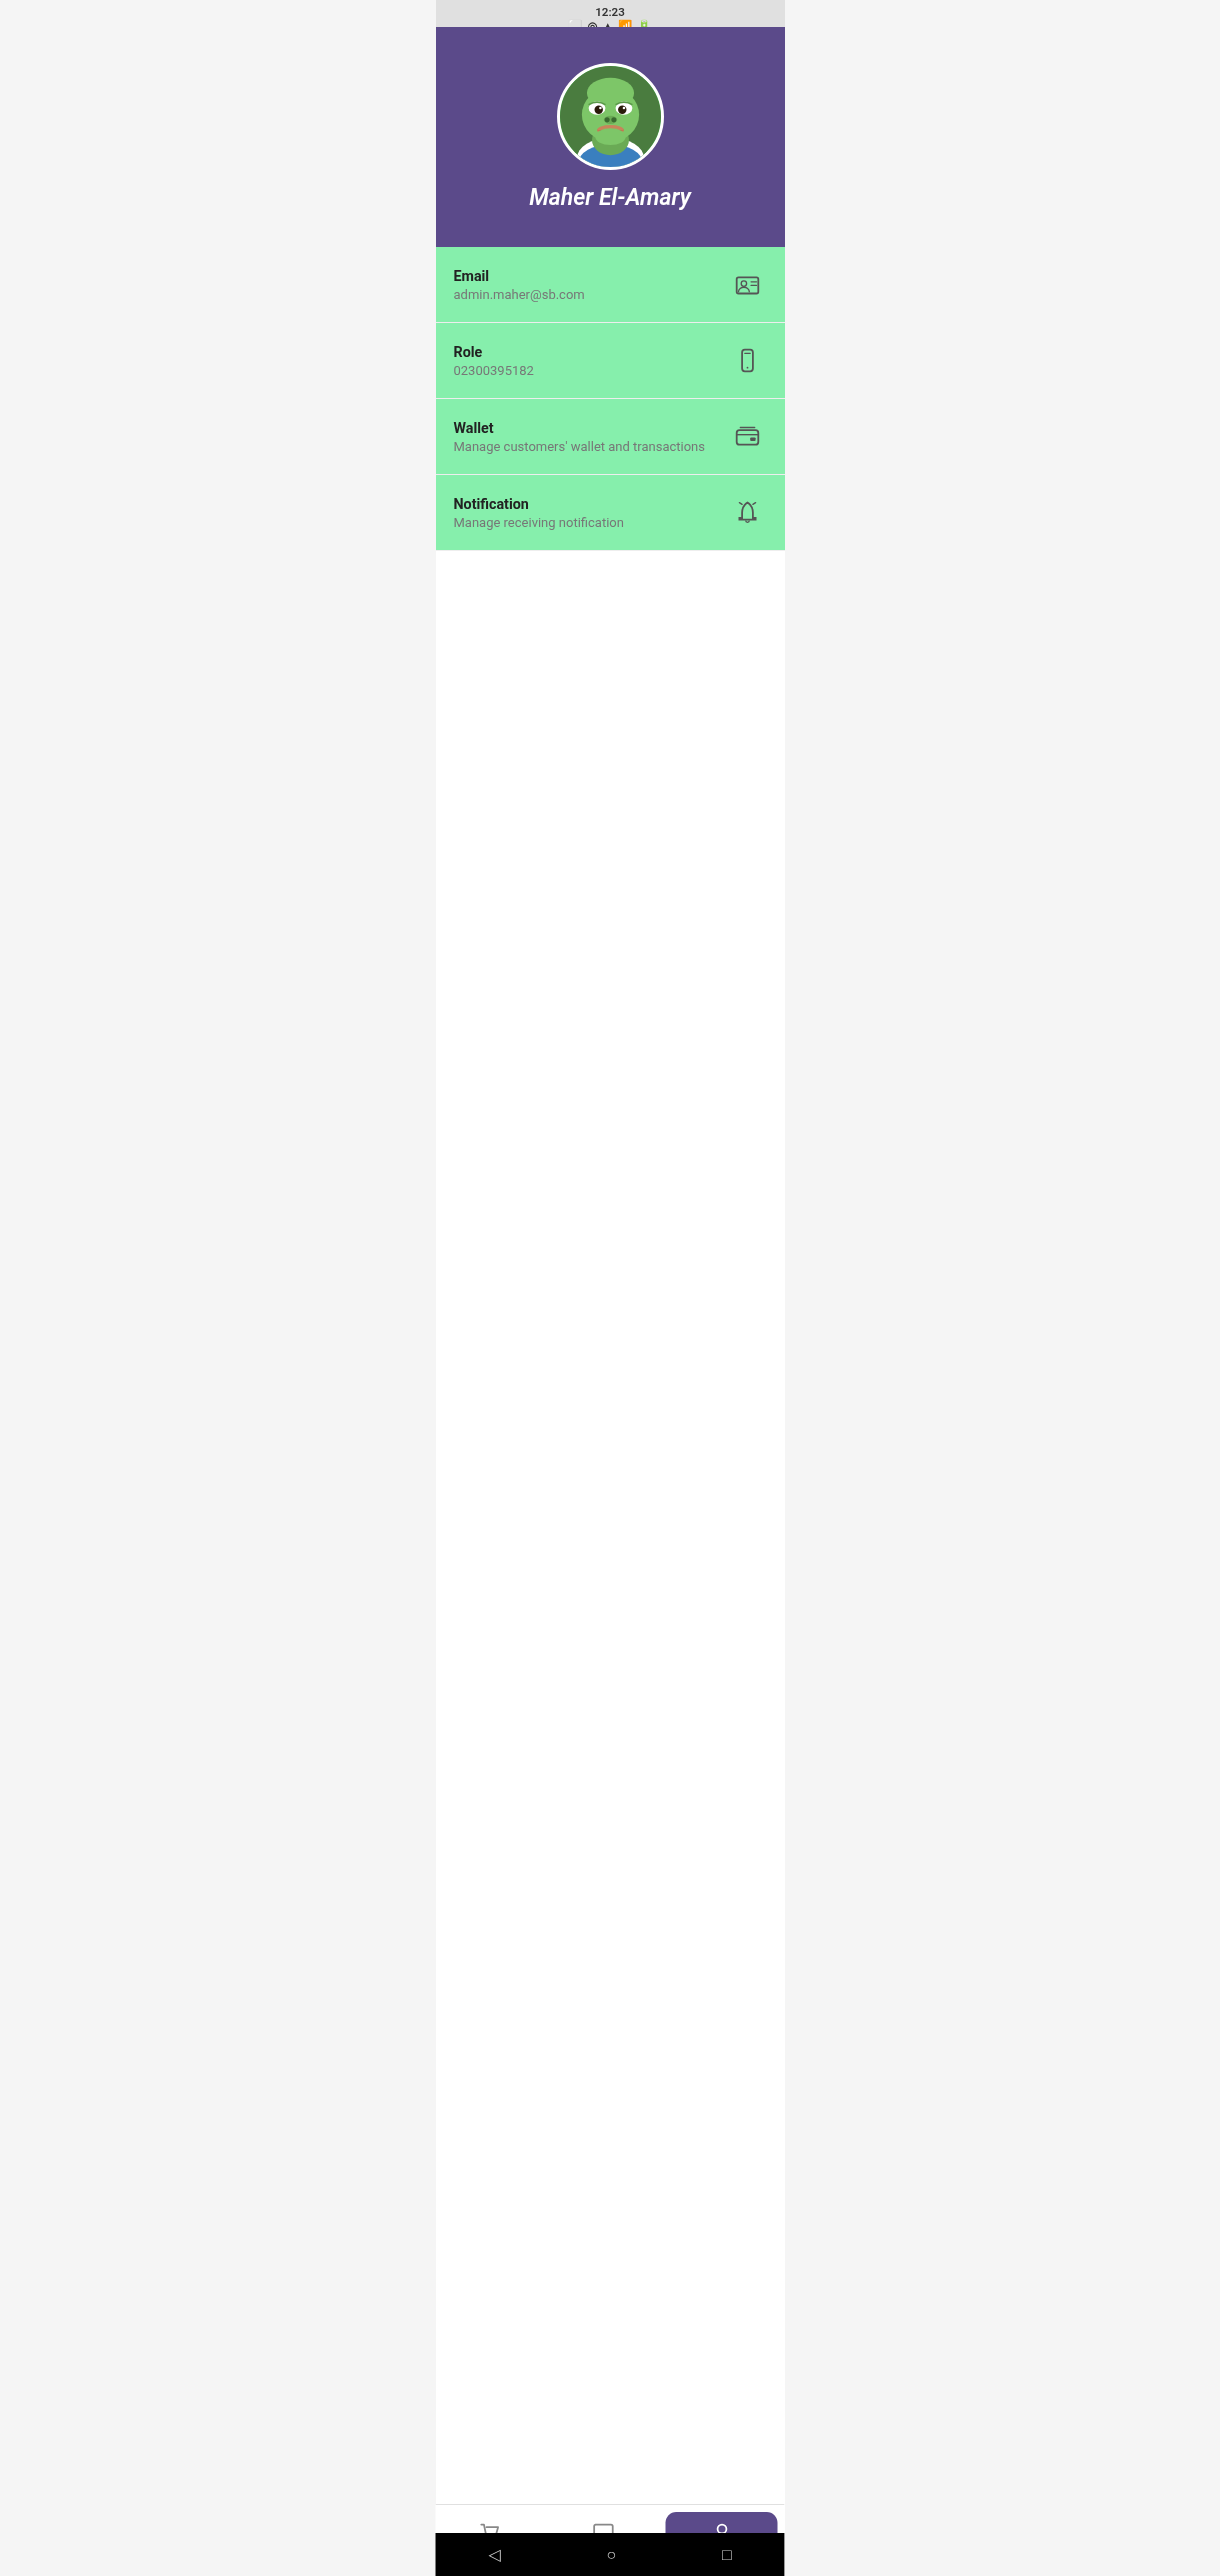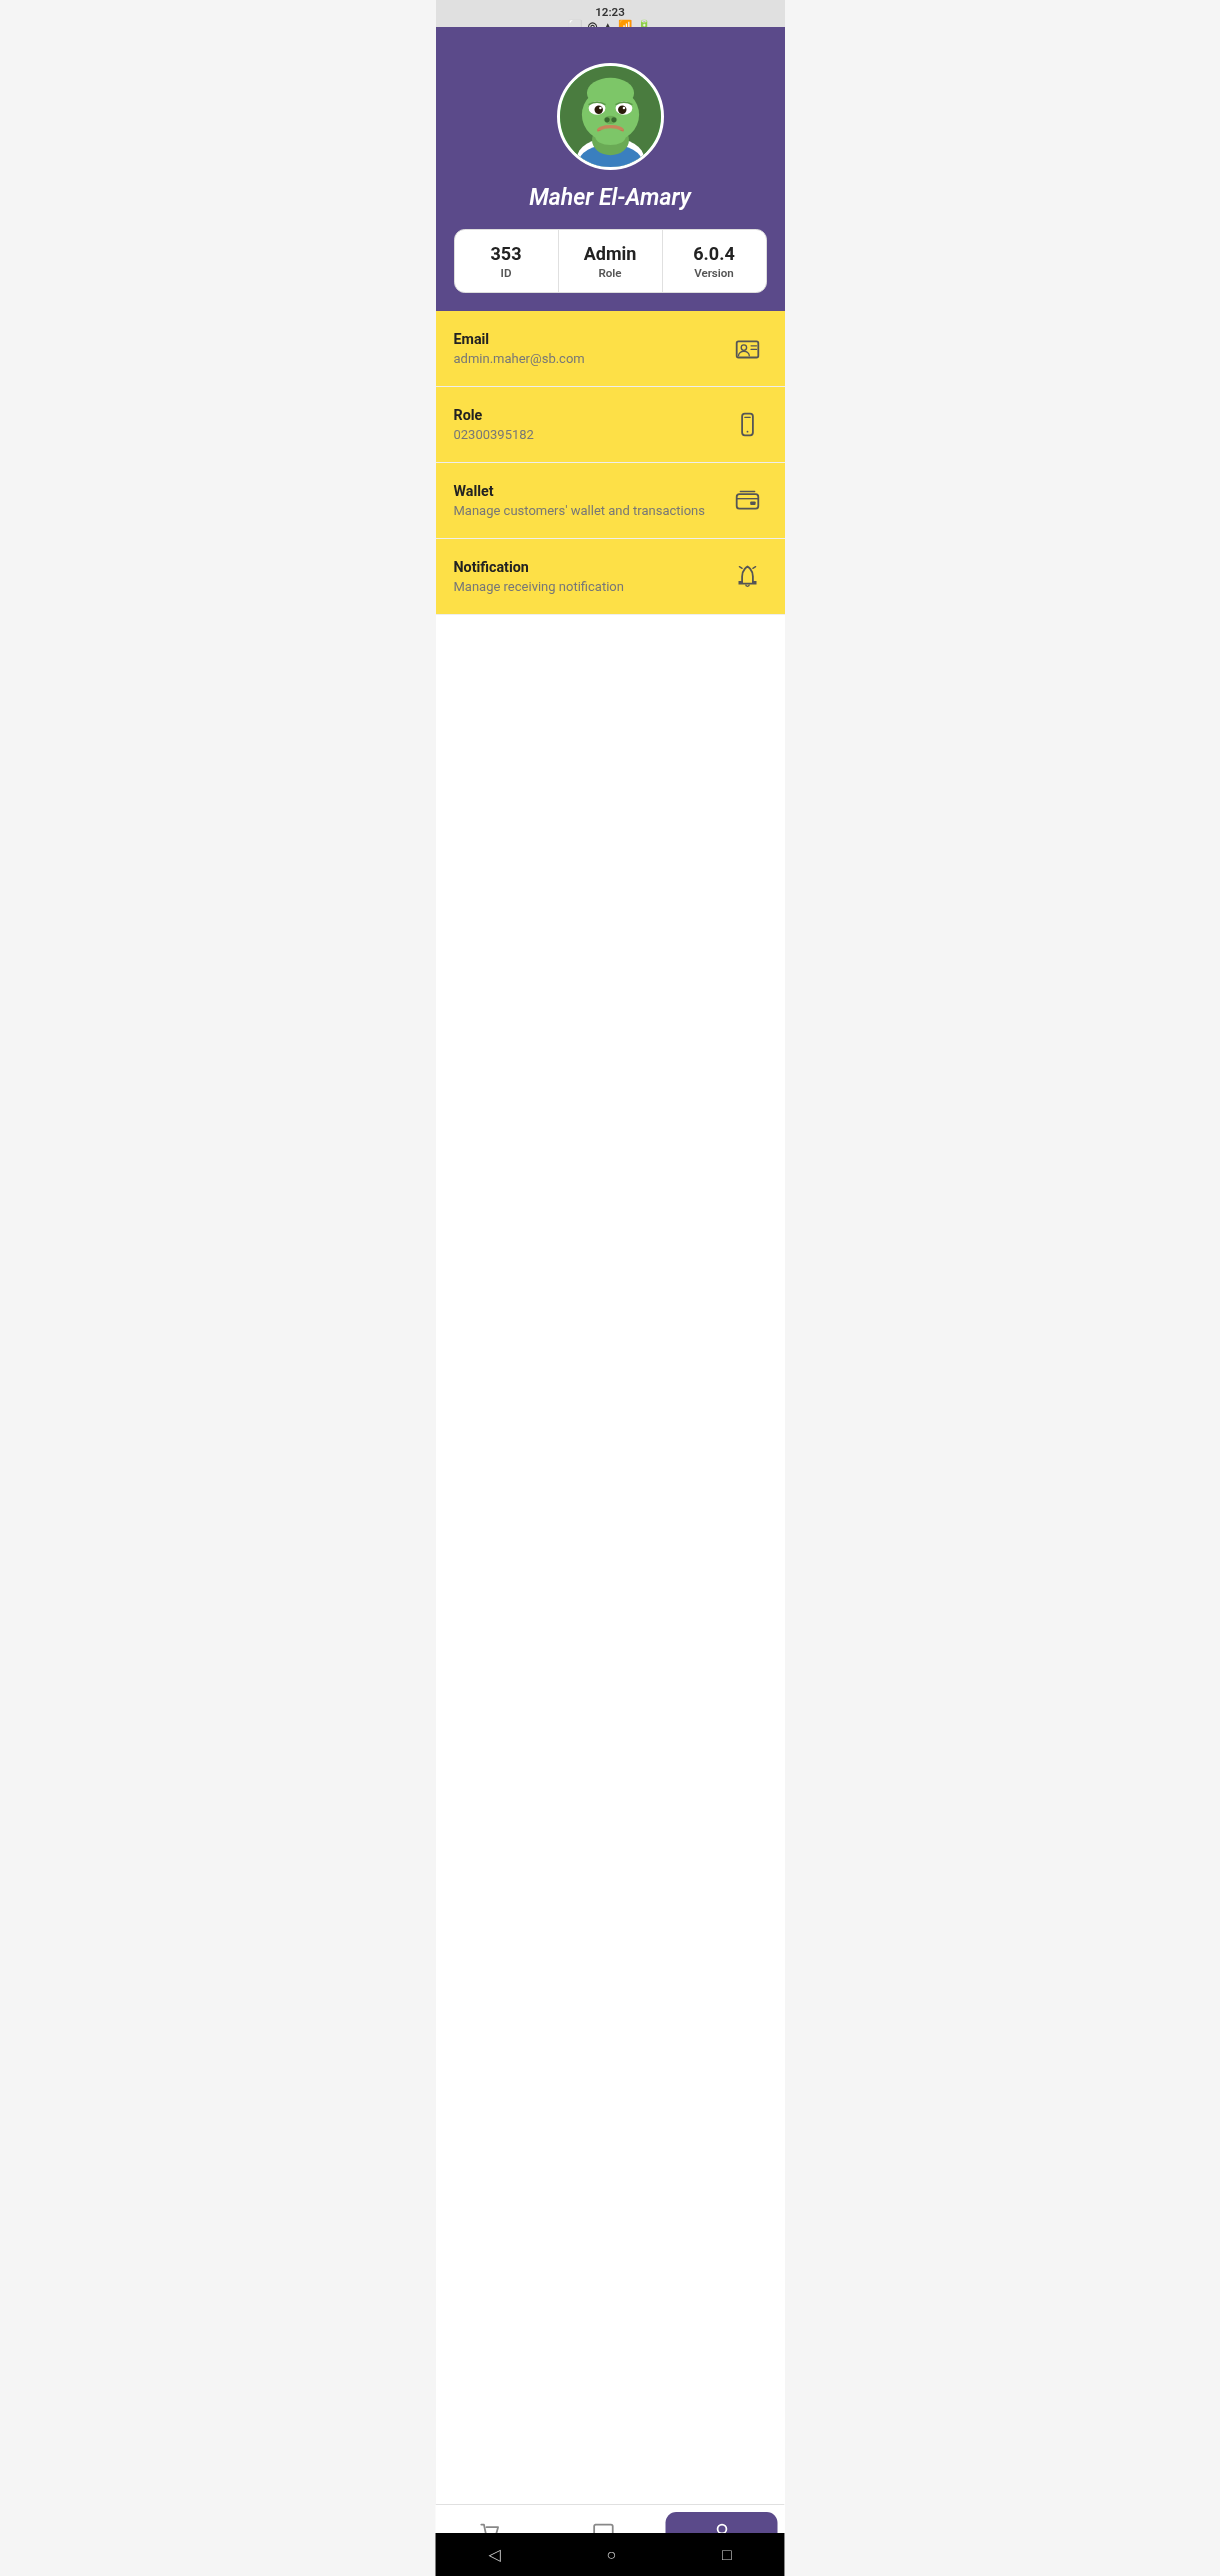--- a/index.html
+++ b/index.html
@@ -128,21 +128,21 @@
       background: #5b4a8a;
     }
 
     
     .menu-item {
       display: flex;
       justify-content: space-between;
       align-items: center;
       padding: 18px 18px;
       border-bottom: 0.9px solid #eeeeee;
-      background: #fde047;
+      background: #86efac;
       cursor: pointer;
     }
 
     .menu-item-left {
       display: flex;
       flex-direction: column;
     }
 
     .menu-item-title {
       font-size: 14.3px;
@@ -277,34 +277,20 @@
 
       <ellipse cx="60" cy="76" rx="16" ry="6" fill="#c8845a"></ellipse>
       <path d="M44 76 Q60 80 76 76" fill="#b06040"></path>
 
       <ellipse cx="60" cy="84" rx="18" ry="10" fill="#7dc668"></ellipse>
     </svg>
   </div>
 
   <div class="profile-name">Maher El-Amary</div>
 
-  <div class="stats-card">
-    <div class="stat-item">
-      <span class="stat-value">353</span>
-      <span class="stat-label">ID</span>
-    </div>
-    <div class="stat-item">
-      <span class="stat-value">Admin</span>
-      <span class="stat-label">Role</span>
-    </div>
-    <div class="stat-item">
-      <span class="stat-value">6.0.4</span>
-      <span class="stat-label">Version</span>
-    </div>
-  </div>
 </div>
 
 <div class="hero-bottom-spacer"></div>
 
 <div class="content-area white-bg">
 
   <div class="menu-item">
     <div class="menu-item-left">
       <span class="menu-item-title">Email</span>
       <span class="menu-item-subtitle">admin.maher@sb.com</span>

